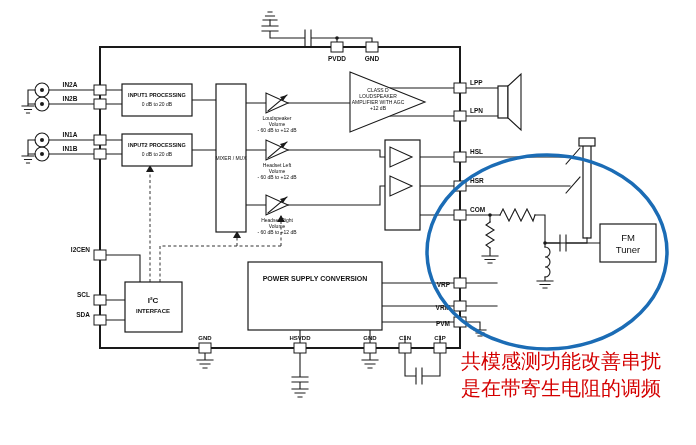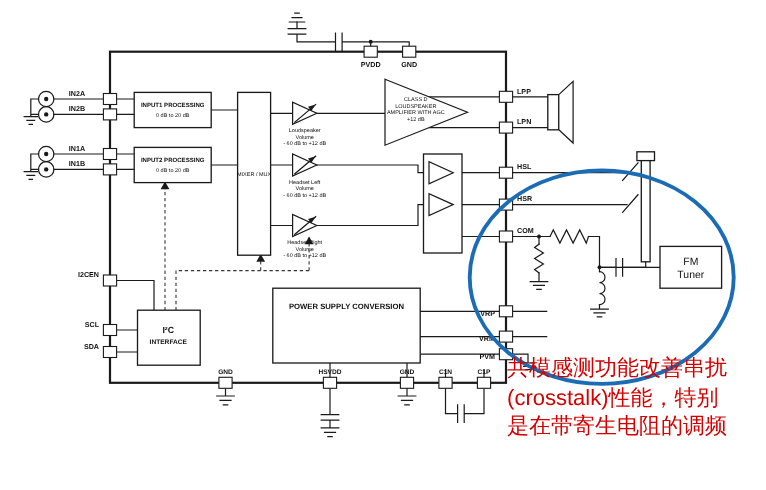--- a/index.html
+++ b/index.html
@@ -15,21 +15,21 @@
   .dot{fill:#1a1a1a;}
   .ah{fill:#1a1a1a;}
   .tx{fill:#111111;font-family:"Liberation Sans",sans-serif;}
   .t5{font-size:5px;}
   .t55b{font-size:5.5px;font-weight:bold;}
   .t6b{font-size:6px;font-weight:bold;}
   .t65{font-size:6.5px;font-weight:bold;}
   .t7b{font-size:7px;font-weight:bold;}
   .t8b{font-size:8px;font-weight:bold;}
   .t9{font-size:9.5px;}
-  .annot{position:absolute;left:461px;top:322px;width:235px;color:#d40000;
+  .annot{position:absolute;left:461px;top:348px;width:235px;color:#d40000;
          font-size:20px;line-height:26.5px;font-weight:400;}
 </style>
 </head>
 <body>
 
 <div class="stage">
 <svg width="696" height="445" viewBox="0 0 696 445">
 
   <rect class="chip" x="100" y="47" width="360" height="301"></rect>
 
@@ -225,16 +225,15 @@
   <text class="tx t6b" x="440" y="340" text-anchor="middle">C1P</text>
 
   <text class="tx t9" x="628" y="241" text-anchor="middle">FM</text>
   <text class="tx t9" x="628" y="253" text-anchor="middle">Tuner</text>
 
   <ellipse cx="547" cy="252" rx="120" ry="97" fill="none" stroke-width="3.5" stroke="#1b6cb5"></ellipse>
 </svg>
 
 <div class="annot">
   <div>共模感测功能改善串扰</div>
-  <div>(crosstalk)性能，特别</div>
   <div>是在带寄生电阻的调频</div>
 </div>
 </div>
 
 </body></html>

